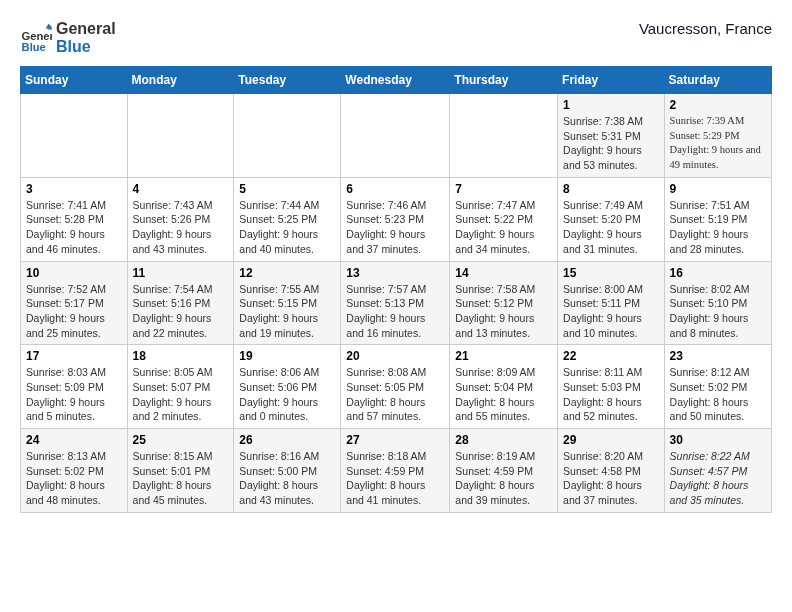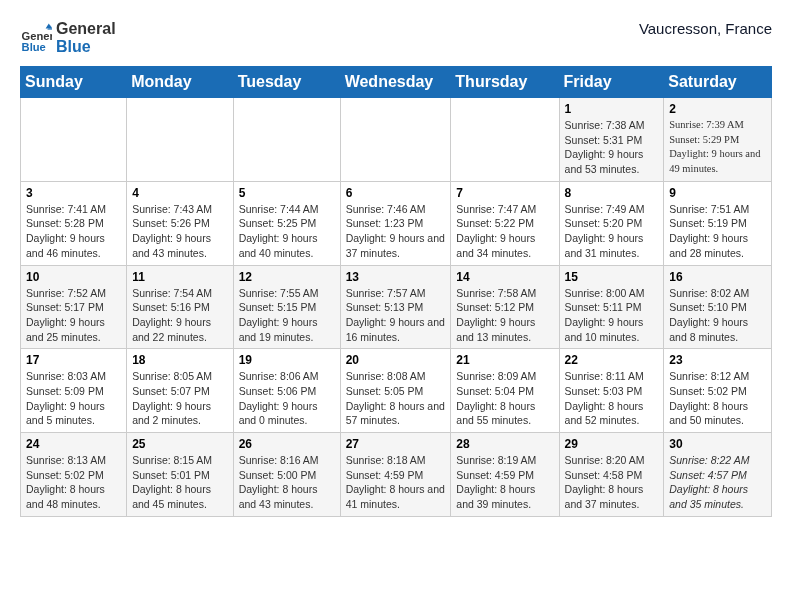--- a/index.html
+++ b/index.html
@@ -40,21 +40,21 @@
     table {
       width: 100%;
       border-collapse: collapse;
       font-size: 11px;
     }
     thead th {
       background-color: #1a6cb5;
       color: #fff;
       padding: 6px 4px;
       text-align: left;
-      font-size: 16px;
+      font-size: 12px;
       font-weight: bold;
       border: 1px solid #1a6cb5;
     }
     tbody td {
       border: 1px solid #ccc;
       vertical-align: top;
       padding: 4px 5px;
       width: 113px;
       min-height: 80px;
       background: #fff;
@@ -144,21 +144,21 @@
         </td>
         <td>
           <div class="day-num">5</div>
           <div class="day-info" style="white-space: pre-line;">Sunrise: 7:44 AM
 Sunset: 5:25 PM
 Daylight: 9 hours and 40 minutes.</div>
         </td>
         <td>
           <div class="day-num">6</div>
           <div class="day-info" style="white-space: pre-line;">Sunrise: 7:46 AM
-Sunset: 1:23 PM
+Sunset: 5:23 PM
 Daylight: 9 hours and 37 minutes.</div>
         </td>
         <td>
           <div class="day-num">7</div>
           <div class="day-info" style="white-space: pre-line;">Sunrise: 7:47 AM
 Sunset: 5:22 PM
 Daylight: 9 hours and 34 minutes.</div>
         </td>
         <td>
           <div class="day-num">8</div>

